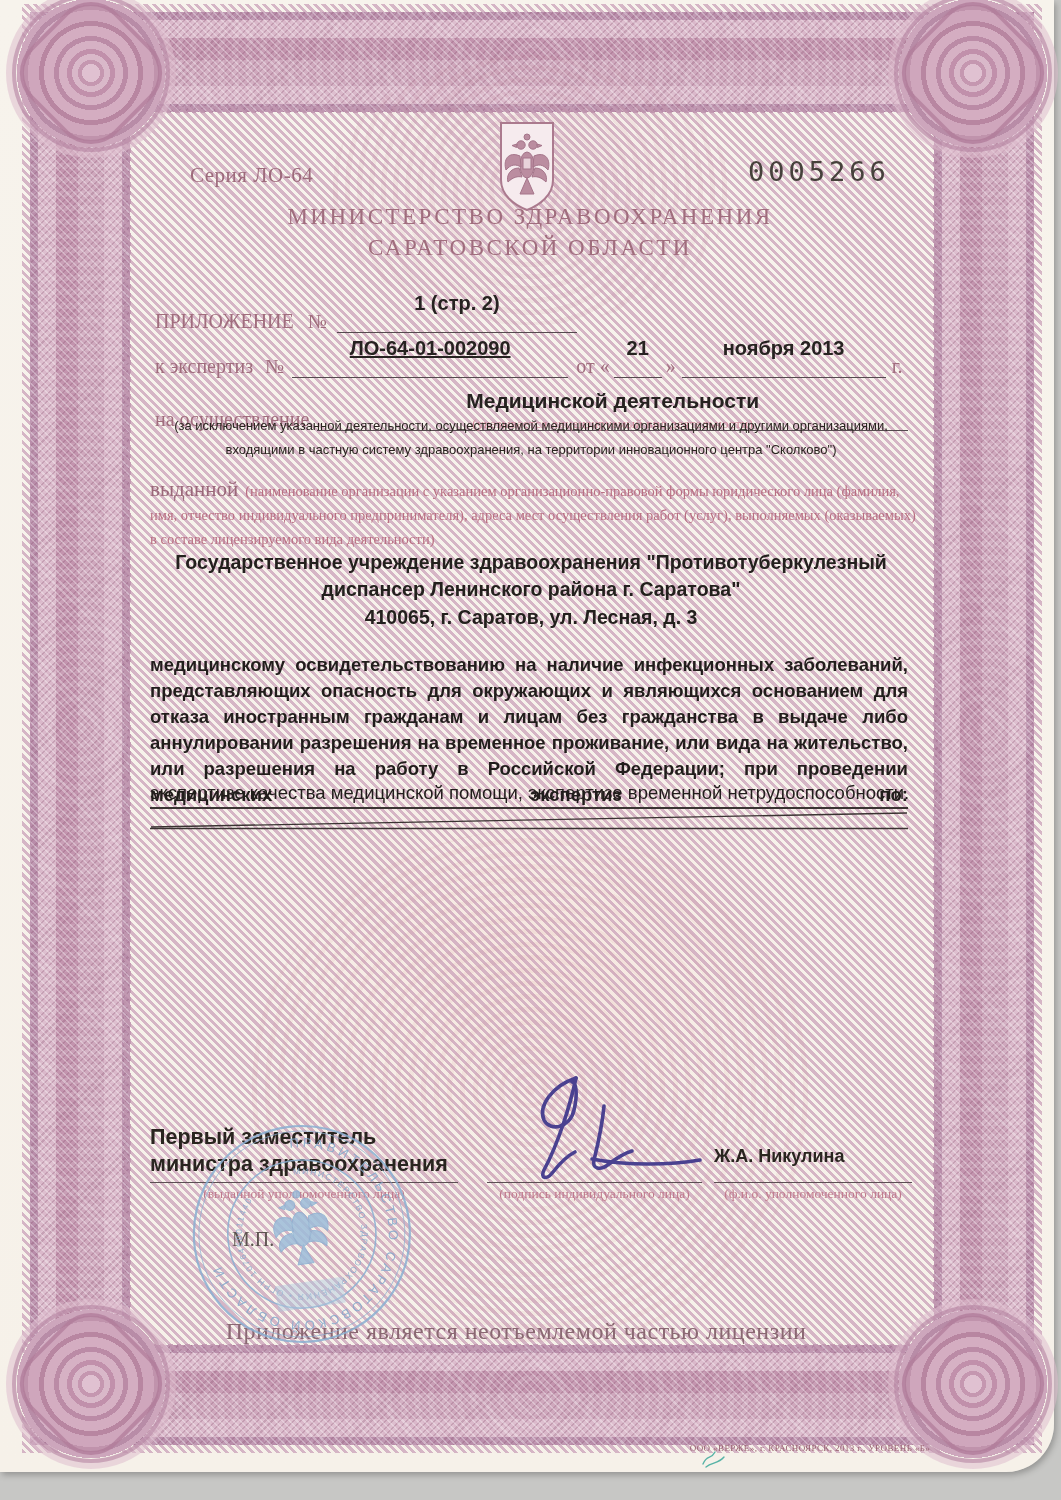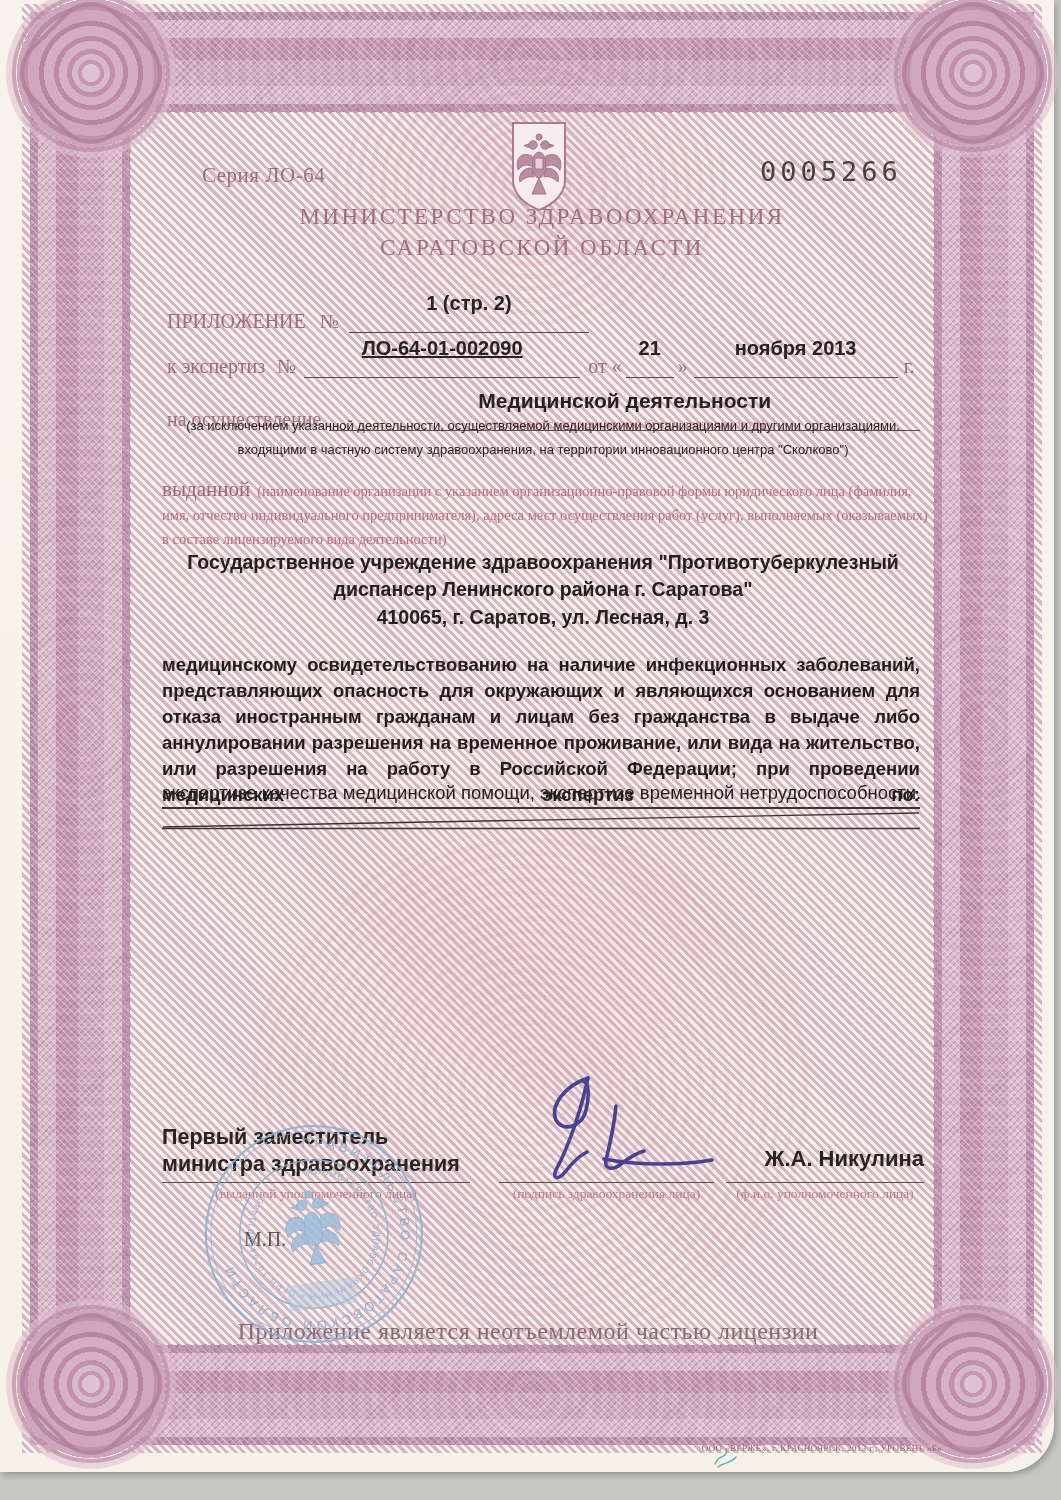--- a/index.html
+++ b/index.html
@@ -70,21 +70,21 @@
   
   .wm-center{
     position:absolute;left:250px;top:830px;width:560px;height:520px;border-radius:50%;
     background:repeating-radial-gradient(circle,rgba(205,140,145,.10) 0 5px,rgba(205,140,145,0) 5px 13px);
   }
   .wm-top{
     position:absolute;left:330px;top:55px;width:400px;height:270px;border-radius:50%;
     background:repeating-radial-gradient(circle,rgba(185,120,140,.10) 0 5px,rgba(185,120,140,0) 5px 12px);
   }
   
-  .content{position:absolute;inset:0;z-index:5;margin-left:12px;}
+  .content{position:absolute;inset:0;z-index:5;}
   .maroon{color:#9d6b7b;}
   .series{position:absolute;left:190px;top:163px;font-size:21px;letter-spacing:.5px;}
   .arms{position:absolute;left:494px;top:118px;}
   .serial{
     position:absolute;left:748px;top:156px;
     font-family:"DejaVu Sans Mono",monospace;font-size:27px;letter-spacing:4px;color:#46413b;
   }
   .ministry{position:absolute;left:147px;top:201px;width:766px;text-align:center;
     font-size:23px;line-height:31px;letter-spacing:2.5px;color:#a06d7d;}
   .rowline{position:absolute;display:flex;align-items:flex-end;}
@@ -123,22 +123,22 @@
   .pos-title{position:absolute;left:150px;top:1124px;width:330px;
     font-family:"Liberation Sans",sans-serif;font-weight:bold;font-size:21.5px;line-height:27px;color:#29241f;}
   .sigrule{position:absolute;border-top:1.5px solid #5c4f53;}
   .rule-pos{left:150px;top:1182px;width:308px;}
   .rule-sig{left:487px;top:1182px;width:215px;}
   .rule-name{left:714px;top:1182px;width:198px;}
   .sigcap{position:absolute;text-align:center;font-size:13.5px;color:#c07a8c;}
   .cap-pos{left:150px;top:1186px;width:308px;}
   .cap-sig{left:487px;top:1186px;width:215px;}
   .cap-name{left:714px;top:1186px;width:198px;}
-  .sig-name{position:absolute;left:714px;top:1146px;width:198px;text-align:right;
-    font-family:"Liberation Sans",sans-serif;font-weight:bold;font-size:22px;color:#29241f;}
+  .sig-name{position:absolute;left:714px;top:1146px;width:198px;text-align:left;
+    font-family:"Liberation Sans",sans-serif;font-weight:bold;font-size:18px;color:#29241f;}
   .autograph{position:absolute;left:492px;top:1070px;z-index:6;}
   .mp{position:absolute;left:232px;top:1228px;font-size:20px;color:#5d5450;}
   .stamp{position:absolute;left:182px;top:1114px;z-index:4;opacity:.85;transform:rotate(-8deg);}
   .footer-note{position:absolute;left:136px;top:1318px;width:760px;text-align:center;
     font-size:24px;letter-spacing:.5px;color:#8a6872;}
   .printer{position:absolute;left:640px;top:1443px;width:340px;text-align:center;
     font-size:9px;color:#96606e;letter-spacing:.4px;}
   .scribble{position:absolute;left:700px;top:1448px;}
 </style>
 </head>
@@ -230,21 +230,21 @@
     <svg class="zline" width="758" height="20" viewBox="0 0 758 20">
       <line x1="757" y1="1" x2="1" y2="15" stroke="#3a3332" stroke-width="1.4"></line>
       <line x1="0" y1="16.5" x2="758" y2="16.5" stroke="#3a3332" stroke-width="1.6"></line>
     </svg>
 
     <div class="pos-title">Первый заместитель министра здравоохранения</div>
     <div class="sigrule rule-pos"></div>
     <div class="sigrule rule-sig"></div>
     <div class="sigrule rule-name"></div>
     <div class="sigcap cap-pos">(выданной уполномоченного лица)</div>
-    <div class="sigcap cap-sig">(подпись здравоохранения лица)</div>
+    <div class="sigcap cap-sig">(подпись индивидуального лица)</div>
     <div class="sigcap cap-name">(ф.и.о. уполномоченного лица)</div>
     <div class="sig-name">Ж.А. Никулина</div>
 
     <svg class="autograph" width="215" height="115" viewBox="0 0 215 115">
       <g fill="none" stroke="#4a4190" stroke-width="3.6" stroke-linecap="round">
         <path d="M84,8 C60,16 46,36 52,50 C58,62 78,58 82,40 C86,24 84,12 80,12"></path>
         <path d="M84,8 C78,36 66,74 52,100 C48,108 54,111 61,102 C68,93 75,86 83,82"></path>
         <path d="M112,36 C110,58 105,78 102,90 C100,99 108,101 117,94 C126,87 133,83 140,81"></path>
         <path d="M100,89 C135,96 180,95 208,90"></path>
       </g>

